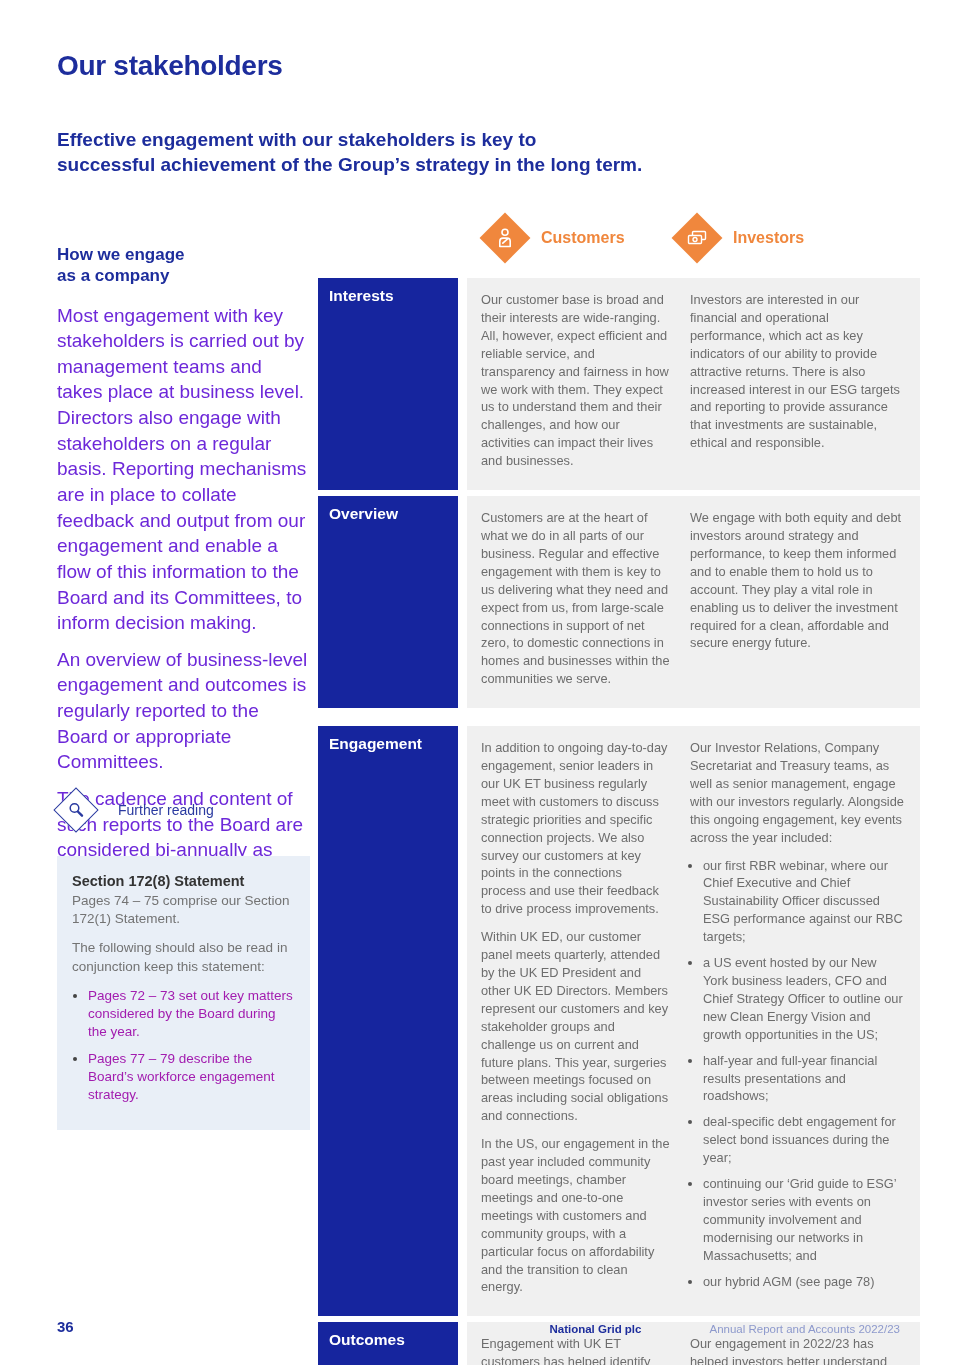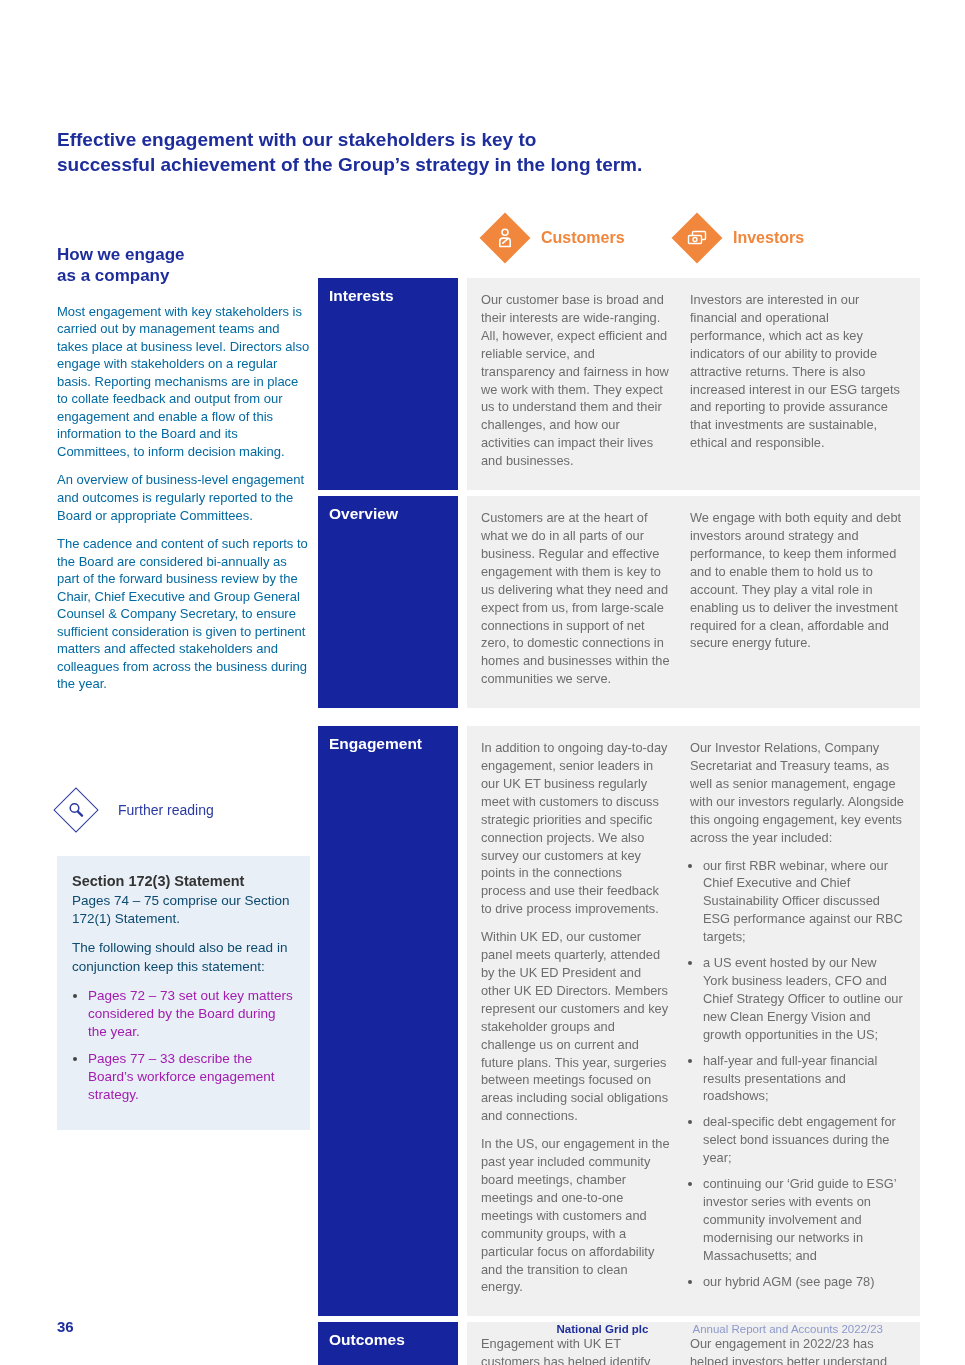--- a/index.html
+++ b/index.html
@@ -15,31 +15,31 @@
   .col-header.customers { left:478px; }
   .col-header.investors { left:670px; }
   .diamond-wrap { position:relative; width:54px; height:54px; flex:0 0 54px; }
   .diamond { position:absolute; left:9px; top:9px; width:36px; height:36px; background:#f0873d; transform:rotate(45deg); }
   .diamond-glyph { position:absolute; left:15px; top:15px; width:24px; height:24px; }
   .col-header-label { font-size:16px; font-weight:bold; color:#f0873d; }
 
   
   .sidebar { position:absolute; left:57px; top:244px; width:253px; }
   .sidebar h2 { font-size:17px; font-weight:bold; color:#1d2d9c; line-height:1.25; margin-bottom:16px; white-space:pre-line; }
-  .sidebar p { font-size:13px; color:#0369a1; line-height:1.35; margin-bottom:11px; }
+  .sidebar p { font-size:19px; color:#6d28d9; line-height:1.35; margin-bottom:11px; }
 
   .further-reading { position:absolute; left:50px; top:784px; display:flex; align-items:center; gap:16px; }
   .fr-diamond-wrap { position:relative; width:52px; height:52px; flex:0 0 52px; }
   .fr-diamond { position:absolute; left:10px; top:10px; width:32px; height:32px; border:1.5px solid #2a3aa0; transform:rotate(45deg); background:#fff; }
   .fr-glyph { position:absolute; left:14px; top:14px; width:24px; height:24px; }
   .further-reading-label { font-size:14px; color:#2a3aa0; }
 
   .info-box { position:absolute; left:57px; top:856px; width:253px; background:#e9eff7; padding:17px 15px 18px 15px; }
   .info-box h3 { font-size:14.5px; font-weight:bold; color:#333; margin-bottom:3px; }
-  .info-box p { font-size:13.5px; color:#0c4a6e; line-height:1.35; margin-bottom:11px; }
+  .info-box p { font-size:13.5px; color:#737373; line-height:1.35; margin-bottom:11px; }
   .info-box ul { margin:0 0 0 4px; padding-left:12px; }
   .info-box li { font-size:13.5px; color:#a21caf; line-height:1.35; margin-bottom:8px; }
   .info-box li::marker { color:#444; }
 
   
   .etable { position:absolute; left:318px; top:278px; width:602px; }
   .trow { display:flex; gap:9px; margin-bottom:6px; }
   .tlabel { flex:0 0 140px; background:#16259e; color:#fff; font-weight:bold; font-size:15.5px; padding:9px 8px 0 11px; }
   .tcell { flex:1; background:#f0f0f0; padding:13px 15px 10px 14px; display:flex; gap:20px; }
   .ccol { flex:0 0 189px; }
@@ -48,29 +48,30 @@
   .tcell ul { margin:0; padding-left:13px; }
   .tcell li { font-size:12.8px; color:#6d6d6d; line-height:1.4; margin-bottom:8px; }
   .tcell li::marker { color:#555; }
   .row-overview   { min-height:147px; }
   .row-interests  { min-height:144px; }
   .row-engagement { min-height:430px;margin-top:18px; }
   .row-outcomes   { min-height:298px; }
 
   
   .footer-page-num { position:absolute; left:57px; top:1318px; font-size:15px; font-weight:bold; color:#1d2d9c; }
-  .footer-right { position:absolute; top:1323px; right:82px; display:flex; gap:44px; align-items:flex-start; }
+  .footer-right { position:absolute; top:1323px; right:65px; display:flex; gap:68px; align-items:flex-start; }
   .footer-brand { font-size:11.5px; font-weight:bold; color:#1d2d9c; }
   .footer-report { font-size:11.5px; color:#8d99cc; }
 </style>
 </head>
 <body>
 
 <div class="page">
 
+  <h1 class="page-title">Our stakeholders</h1>
   <div class="page-subtitle">Effective engagement with our stakeholders is key to
 successful achievement of the Group’s strategy in the long term.</div>
 
   <div class="col-header customers">
     <span class="diamond-wrap">
       <span class="diamond"></span>
       <svg class="diamond-glyph" viewBox="0 0 24 24" fill="none" stroke="#ffffff" stroke-width="1.6" stroke-linecap="round" stroke-linejoin="round">
         <circle cx="12" cy="6.3" r="3"></circle>
         <path d="M6.8 20.5 v-5.2 a3.2 3.2 0 0 1 3.2 -3.2 h4 a3.2 3.2 0 0 1 3.2 3.2 v5.2 z"></path>
         <path d="M9.8 17.2 L14.6 12.8"></path>
@@ -104,26 +105,26 @@
       <span class="fr-diamond"></span>
       <svg class="fr-glyph" viewBox="0 0 24 24" fill="none" stroke="#2a3aa0" stroke-width="1.5" stroke-linecap="round">
         <circle cx="10.5" cy="10" r="4.3"></circle>
         <path d="M13.8 13.5 L18 17.7" stroke-width="2.4"></path>
       </svg>
     </span>
     <span class="further-reading-label">Further reading</span>
   </div>
 
   <div class="info-box">
-    <h3>Section 172(3) Statement</h3>
+    <h3>Section 172(8) Statement</h3>
     <p>Pages 74 – 75 comprise our Section 172(1) Statement.</p>
     <p>The following should also be read in conjunction keep this statement:</p>
     <ul>
       <li>Pages 72 – 73 set out key matters considered by the Board during the year.</li>
-      <li>Pages 77 – 33 describe the Board’s workforce engagement strategy.</li>
+      <li>Pages 77 – 79 describe the Board’s workforce engagement strategy.</li>
     </ul>
   </div>
 
   <div class="etable">
 
     <div class="trow row-interests">
       <div class="tlabel">Interests</div>
       <div class="tcell">
         <div class="ccol">
           <p>Our customer base is broad and their interests are wide-ranging. All, however, expect efficient and reliable service, and transparency and fairness in how we work with them. They expect us to understand them and their challenges, and how our activities can impact their lives and businesses.</p>

